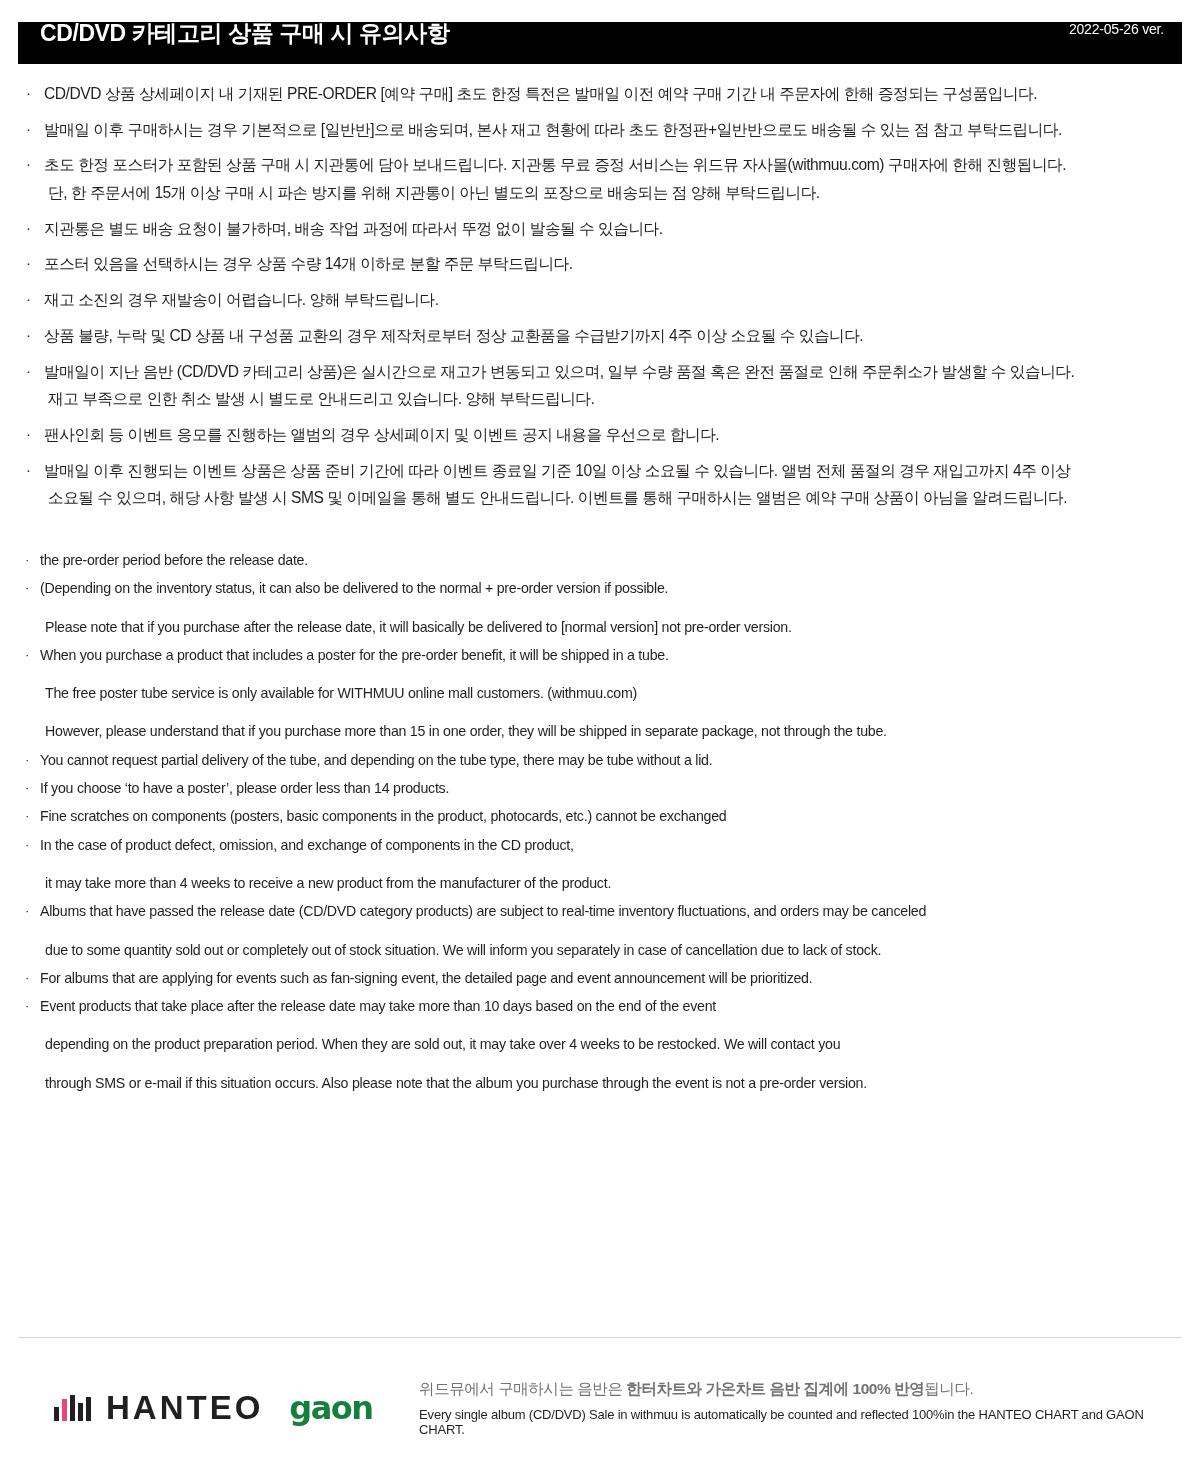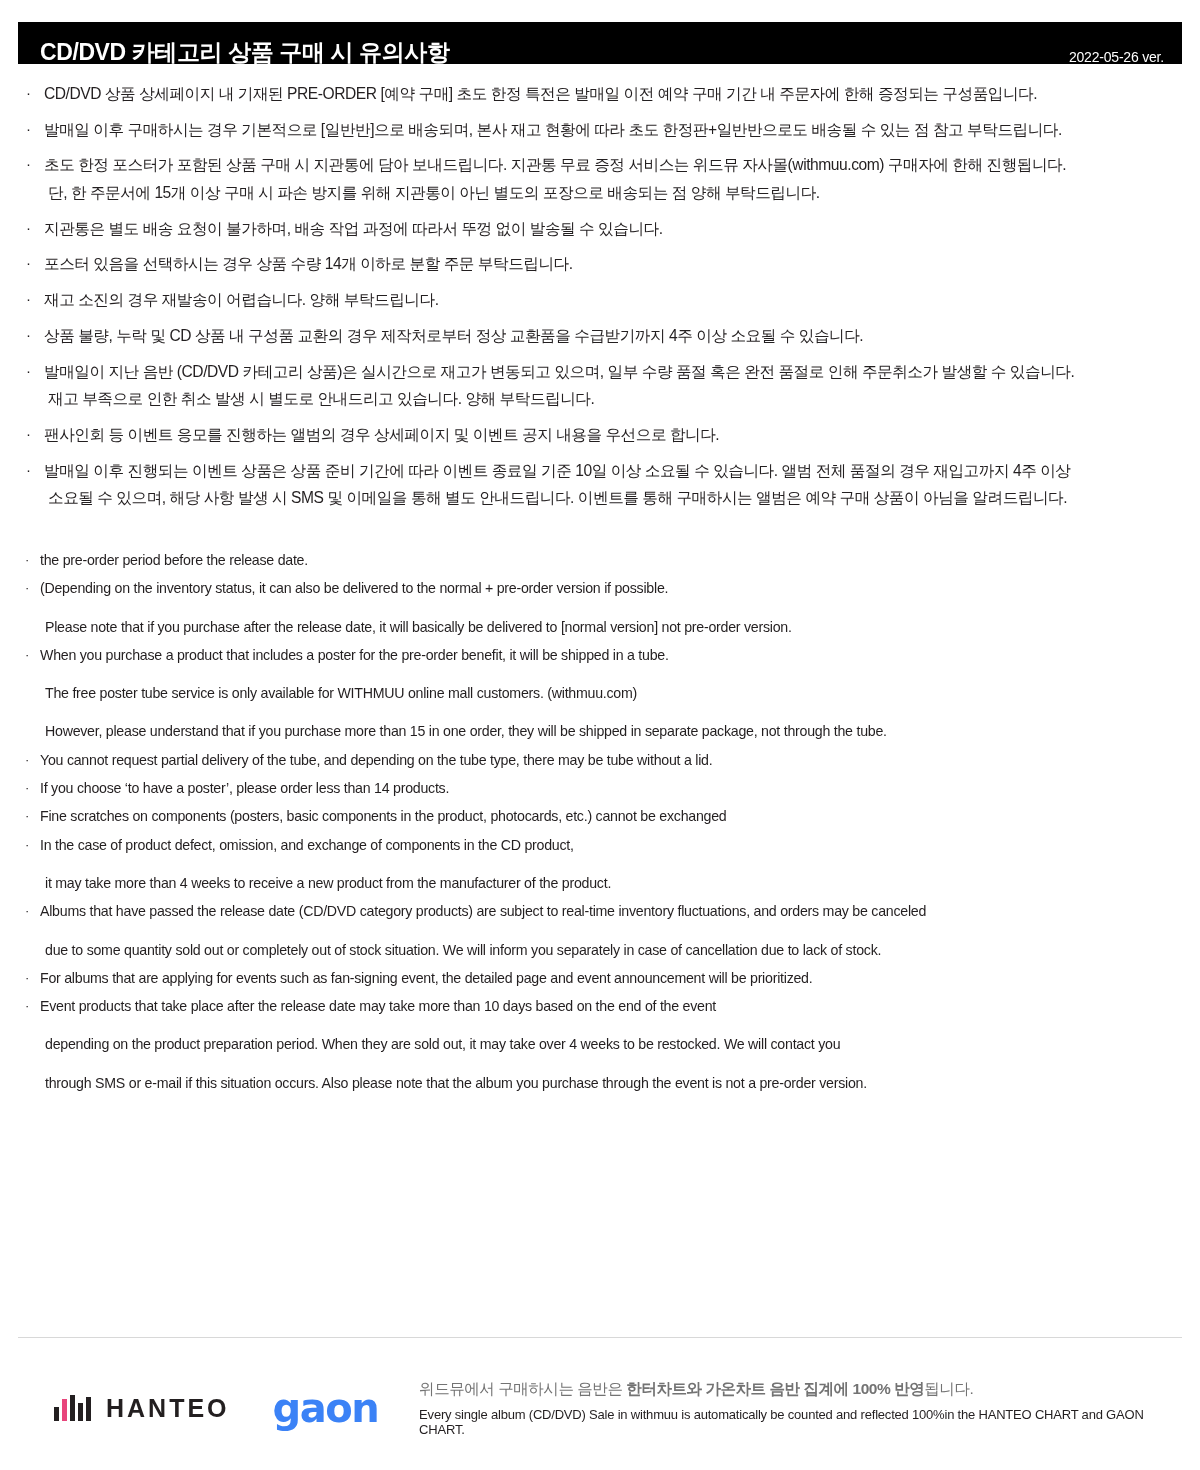--- a/index.html
+++ b/index.html
@@ -23,21 +23,21 @@
 
   
   .header {
     position: absolute;
     left: 18px;
     top: 22px;
     width: 1164px;
     height: 42px;
     background: #000000;
     display: flex;
-    align-items: flex-end;
+    align-items: flex-start;
     justify-content: space-between;
     padding: 0 18px 0 22px;
     box-sizing: border-box;
   }
   .header-title {
     color: #ffffff;
     font-size: 23px;
     font-weight: bold;
     letter-spacing: -0.4px;
     line-height: 1;
@@ -153,31 +153,31 @@
     width: 5px;
     margin-right: 3px;
     background: #231f20;
   }
   .hanteo-bars i.b1 { height: 14px; }
   .hanteo-bars i.b2 { height: 22px; background:#e8457c; }
   .hanteo-bars i.b3 { height: 26px; }
   .hanteo-bars i.b4 { height: 18px; }
   .hanteo-bars i.b5 { height: 24px; }
   .hanteo-text {
-    font-size: 25px;
+    font-size: 33px;
     font-weight: bold;
     letter-spacing: 3px;
     color: #231f20;
   }
   .gaon-text {
-    margin-left: 43px;
-    font-size: 40px;
+    margin-left: 26px;
+    font-size: 32px;
     font-weight: bold;
     letter-spacing: -1.5px;
-    color: #3b82f6;
+    color: #15803d;
     font-family: "DejaVu Sans", sans-serif;
   }
   .footer-text {
     margin-left: 10px;
   }
   .footer-ko {
     font-size: 15.5px;
     letter-spacing: -0.45px;
     color: #737373;
     margin-bottom: 7px;

